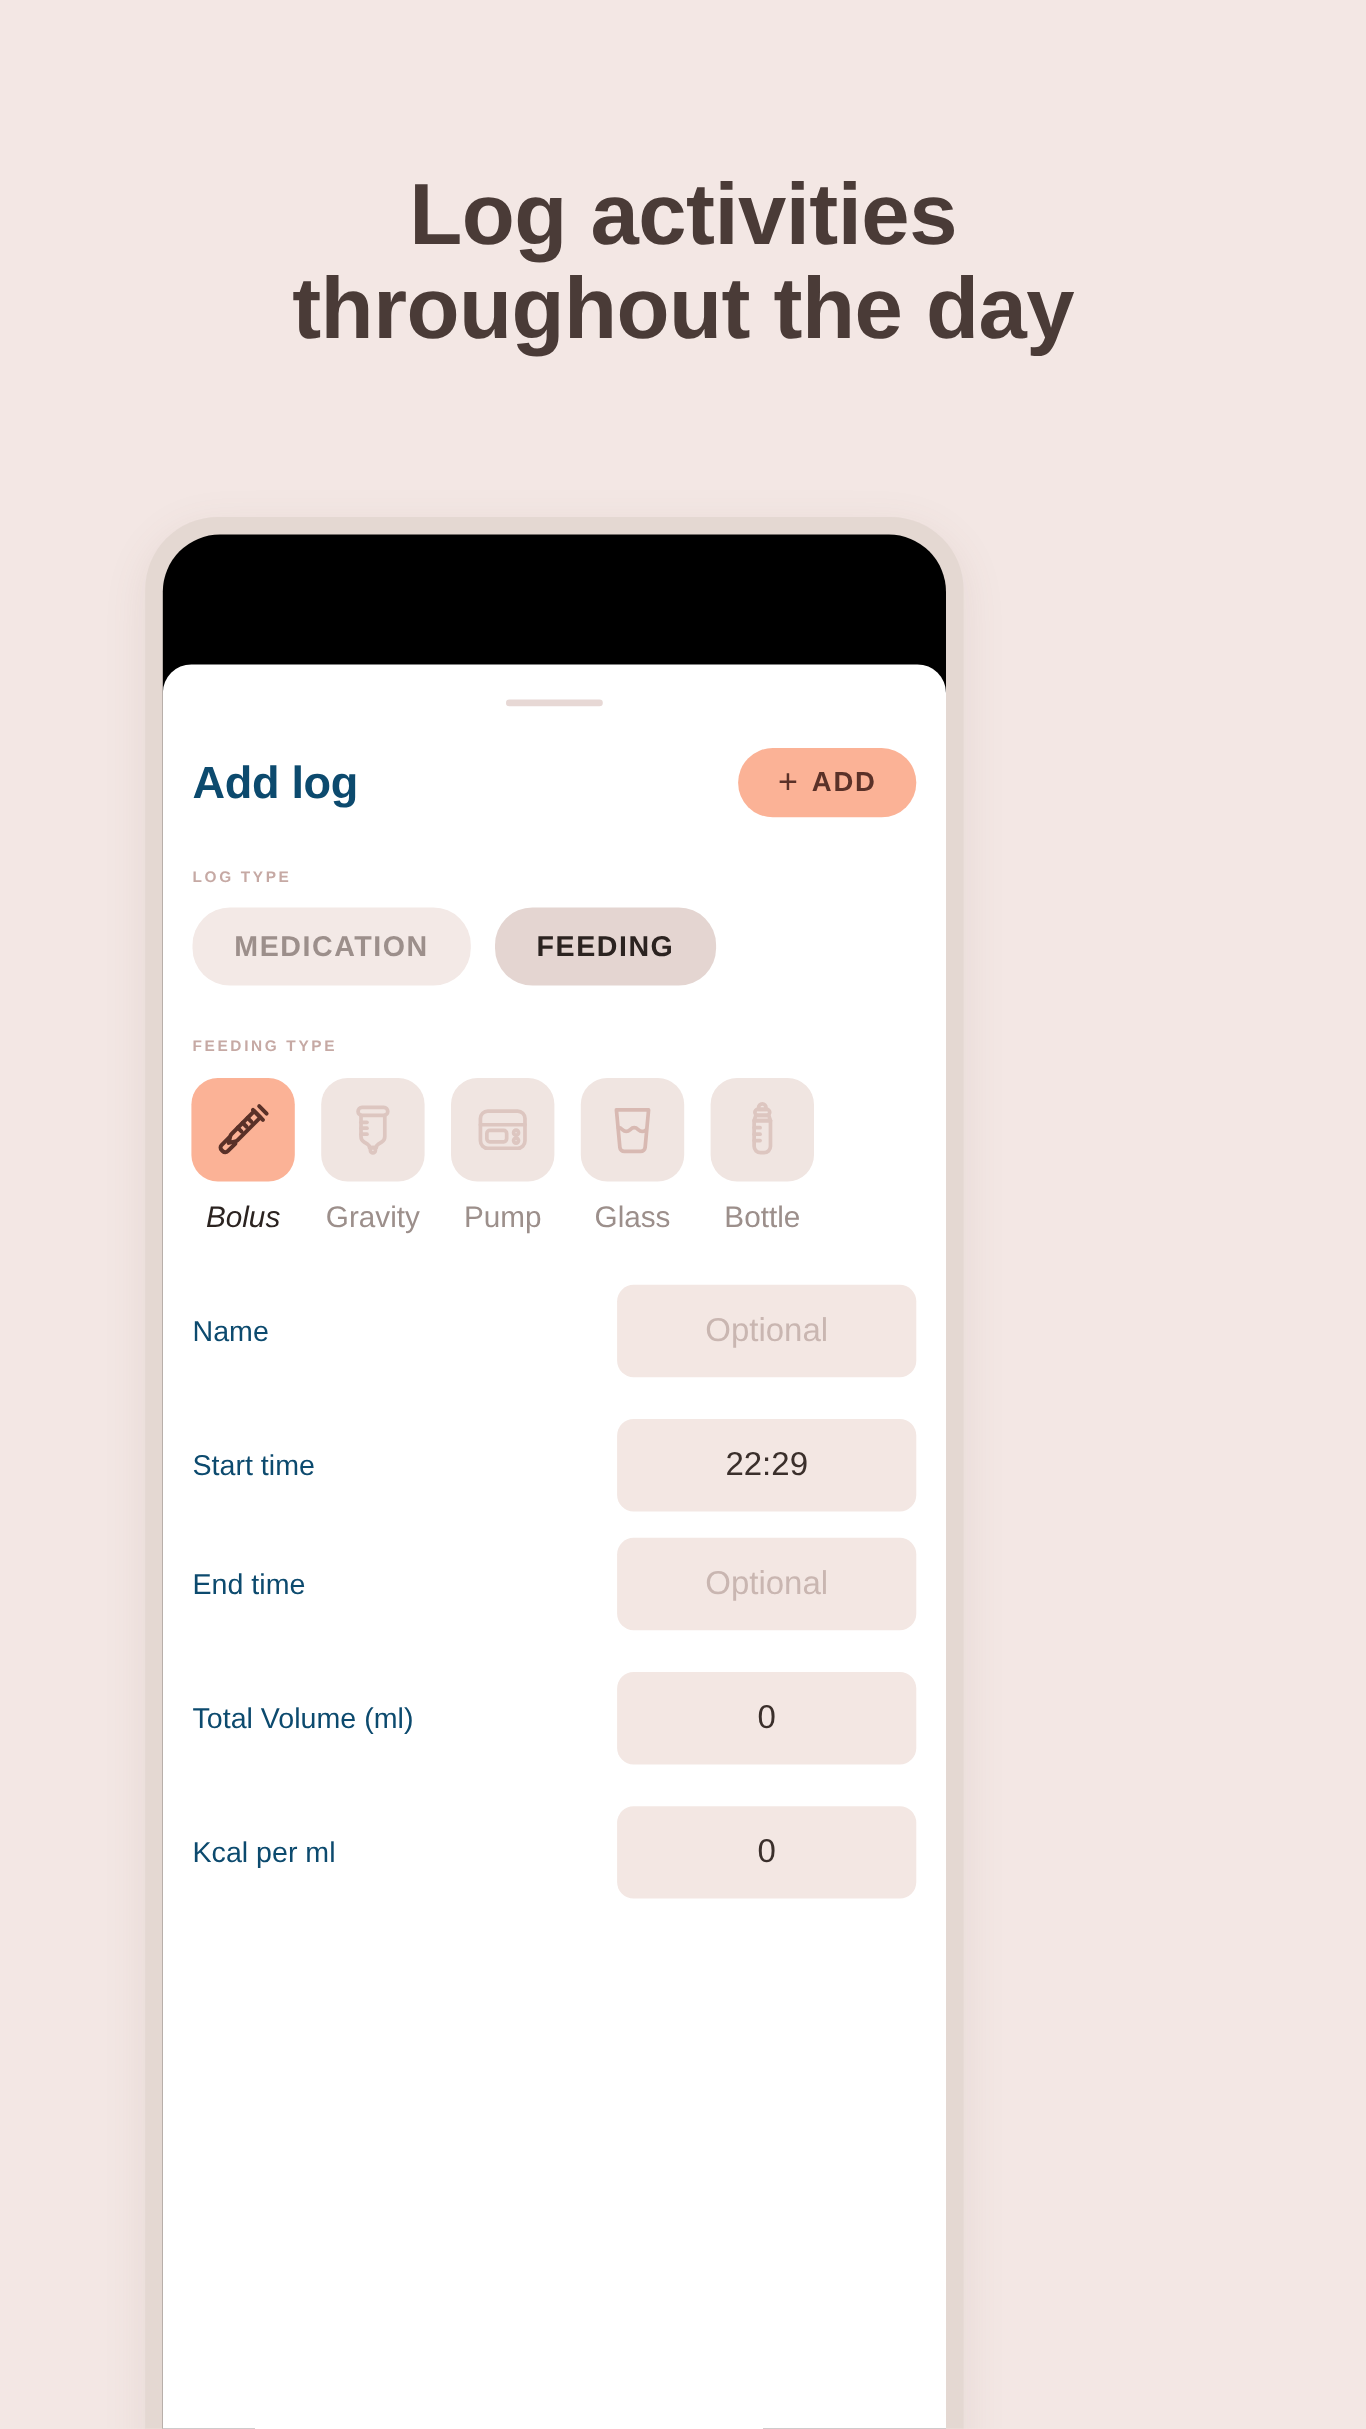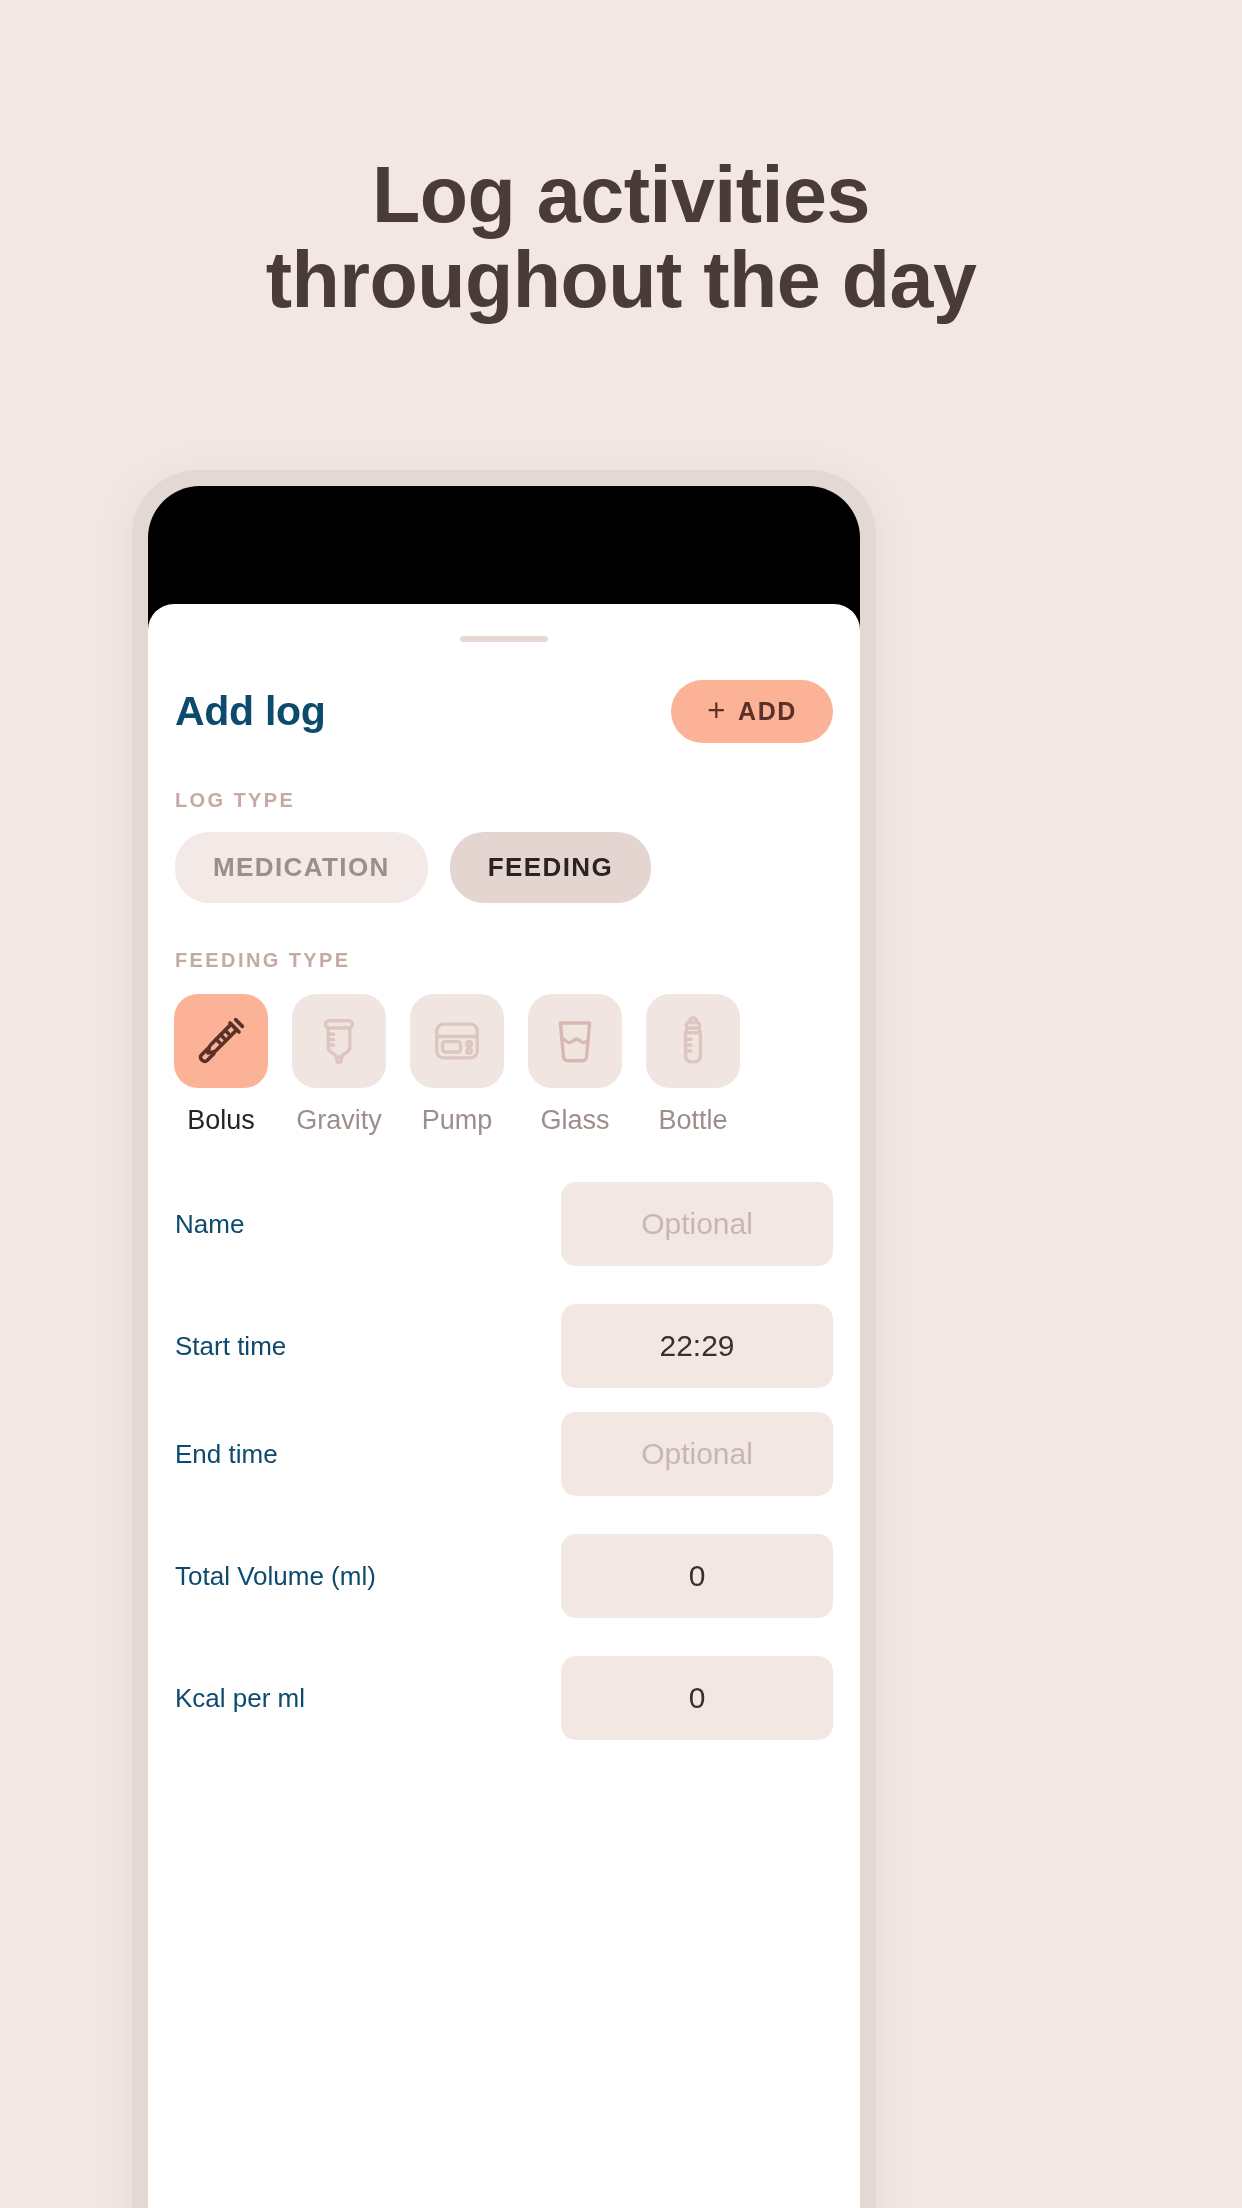--- a/index.html
+++ b/index.html
@@ -87,21 +87,21 @@
     cursor:pointer;
   }
   .add-plus {
     font-size:31px; font-weight:400; line-height:0.7;
     position:relative; top:-1px;
   }
 
   
   .section-label {
     margin-top:46px;
-    font-size:20px;
+    font-size:14px;
     letter-spacing:2.4px;
     color:#c6a9a4;
     font-weight:600;
   }
 
   
   .chip-row { display:flex; gap:22px; margin-top:20px; }
   .chip {
     border:none;
     border-radius:34px;
@@ -132,21 +132,21 @@
     background:#f0e5e1;
     display:flex; align-items:center; justify-content:center;
   }
   .tile-box.selected { background:#fbb296; }
   .tile-label {
     margin-top:17px;
     font-size:27px;
     color:#9c8f8b;
     white-space:nowrap;
   }
-  .tile-label.selected { color:#2b2320; }
+  .tile-label.selected { color:#2b2320;font-style:italic; }
   .tile-icon { width:54px; height:54px; display:block; }
 
   
   .form { margin-top:34px; }
   .form-row {
     display:flex; align-items:center;
     min-height:108px;
   }
   .form-label {
     flex:1;

